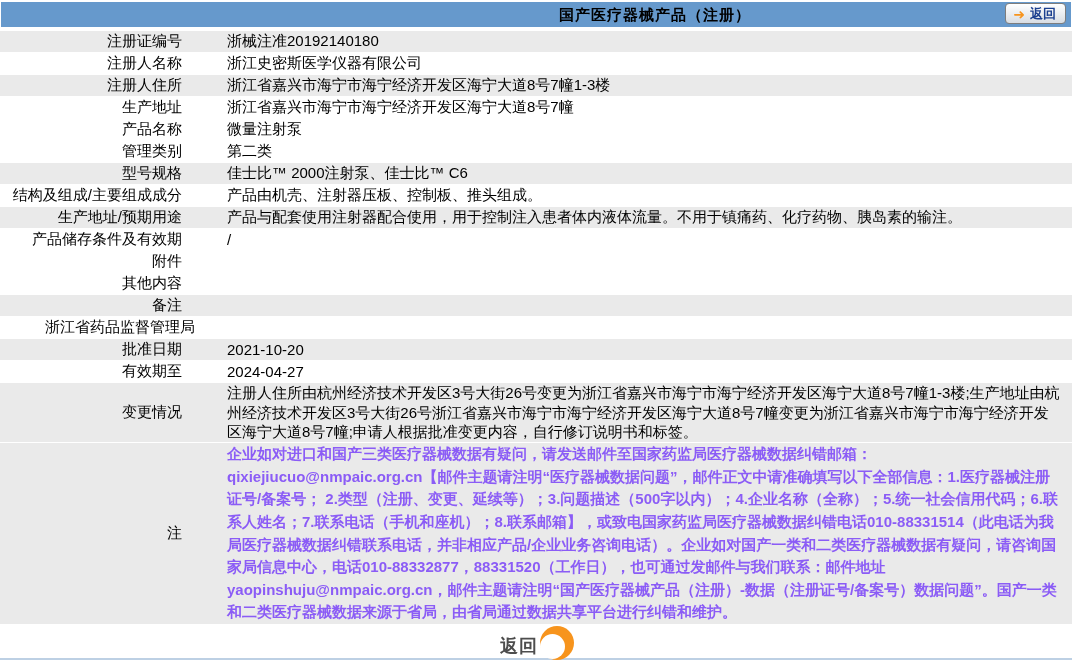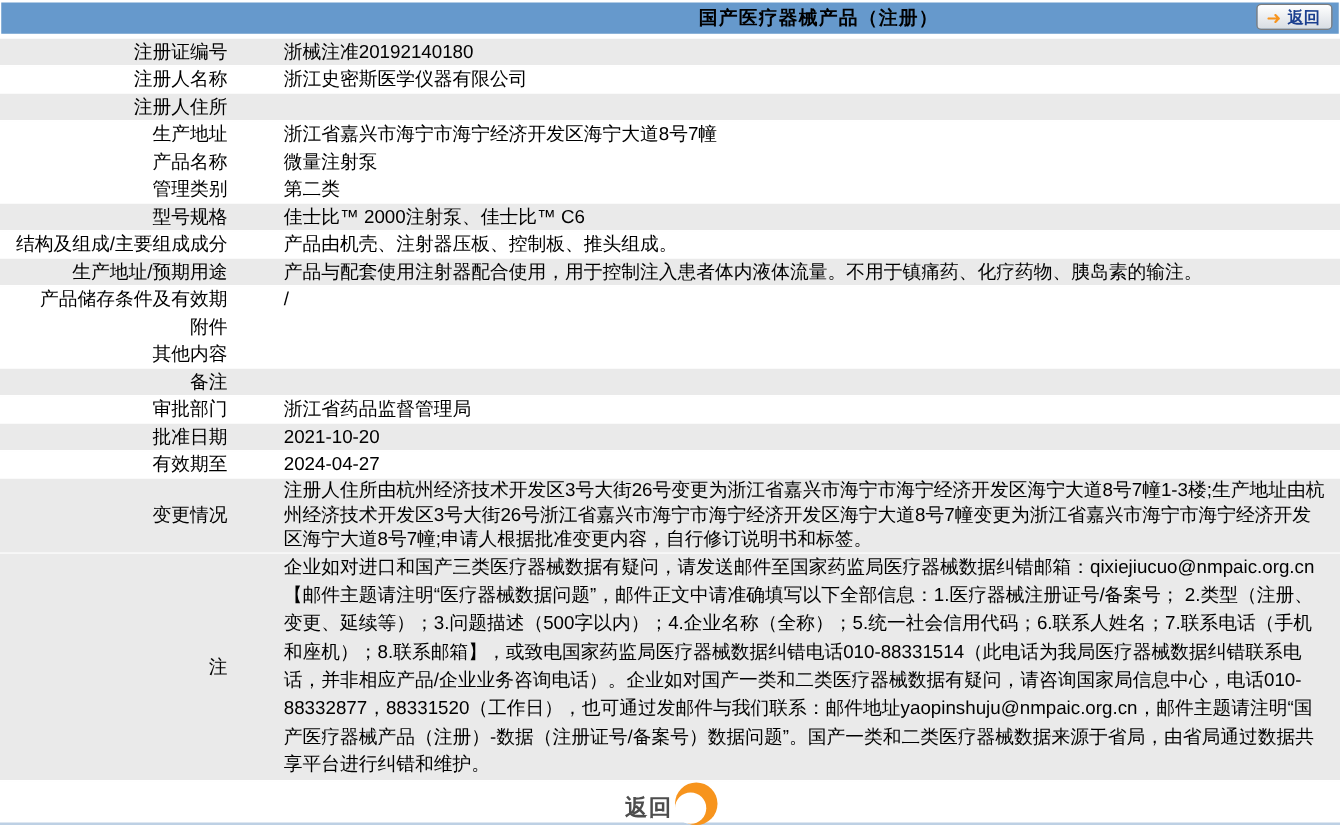--- a/index.html
+++ b/index.html
@@ -18,21 +18,21 @@
 
   
   .table{margin-top:4px;}
   .row{display:flex;height:22px;border-bottom:1px solid #ffffff;box-sizing:border-box;background:#fff;}
   .row.shaded{background:#EAEAEA;}
   .cell-label{width:182px;flex-shrink:0;font-size:15px;display:flex;align-items:center;justify-content:flex-end;text-align:center;}
   .cell-value{flex:1;font-size:15px;padding-left:8px;padding-right:10px;display:flex;align-items:center;margin-left:37px;}
   .row.changes{height:60px;}
   .row.changes .cell-value{line-height:19.5px;}
   .row.note{height:182px;}
-  .row.note .cell-value{line-height:22.6px;color:#000000;}
+  .row.note .cell-value{line-height:22.6px;color:#8b5cf6;font-weight:bold;}
 
   
   .footer{position:relative;height:42px;background:#fff;}
   .footer-line{position:absolute;top:33px;left:0;right:0;height:2px;background:#BDD0E4;}
   .footer-btn{position:absolute;left:50%;top:1px;transform:translateX(-50%);
     width:88px;height:36px;cursor:pointer;z-index:2;}
   .circle-orange{position:absolute;right:6px;top:0;width:34px;height:34px;border-radius:50%;background:#F7941D;}
   .circle-white{position:absolute;right:15px;top:8px;width:25px;height:25px;border-radius:50%;background:#ffffff;}
   .footer-btn-text{position:absolute;left:8px;top:8px;font-size:18px;font-weight:bold;color:#4D4D4D;
     letter-spacing:1px;z-index:3;white-space:nowrap;}
@@ -57,20 +57,21 @@
       <div class="cell-value">浙械注准20192140180</div>
     </div>
 
     <div class="row">
       <div class="cell-label">注册人名称</div>
       <div class="cell-value">浙江史密斯医学仪器有限公司</div>
     </div>
 
     <div class="row shaded">
       <div class="cell-label">注册人住所</div>
+      <div class="cell-value">浙江省嘉兴市海宁市海宁经济开发区海宁大道8号7幢1-3楼</div>
     </div>
 
     <div class="row">
       <div class="cell-label">生产地址</div>
       <div class="cell-value">浙江省嘉兴市海宁市海宁经济开发区海宁大道8号7幢</div>
     </div>
 
     <div class="row">
       <div class="cell-label">产品名称</div>
       <div class="cell-value">微量注射泵</div>
@@ -110,21 +111,20 @@
       <div class="cell-label">其他内容</div>
       <div class="cell-value"></div>
     </div>
 
     <div class="row shaded">
       <div class="cell-label">备注</div>
       <div class="cell-value"></div>
     </div>
 
     <div class="row">
-      <div class="cell-label">审批部门</div>
       <div class="cell-value">浙江省药品监督管理局</div>
     </div>
 
     <div class="row shaded">
       <div class="cell-label">批准日期</div>
       <div class="cell-value">2021-10-20</div>
     </div>
 
     <div class="row">
       <div class="cell-label">有效期至</div>

